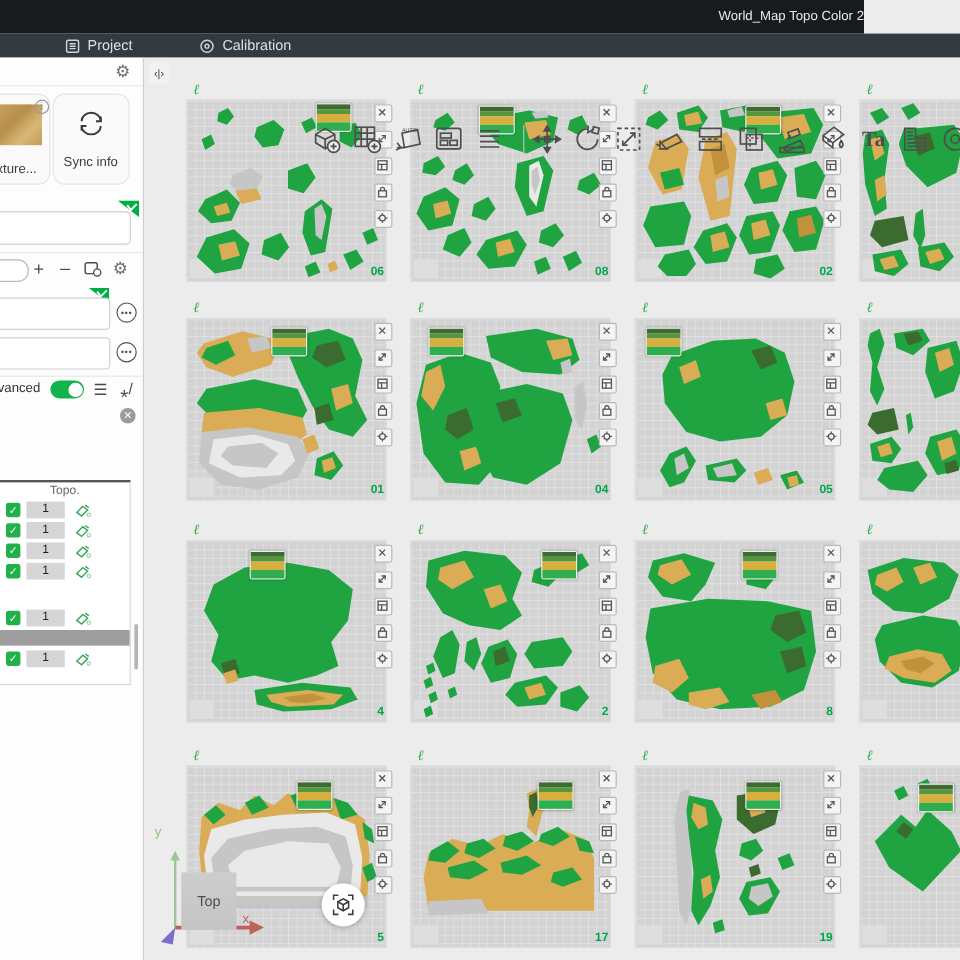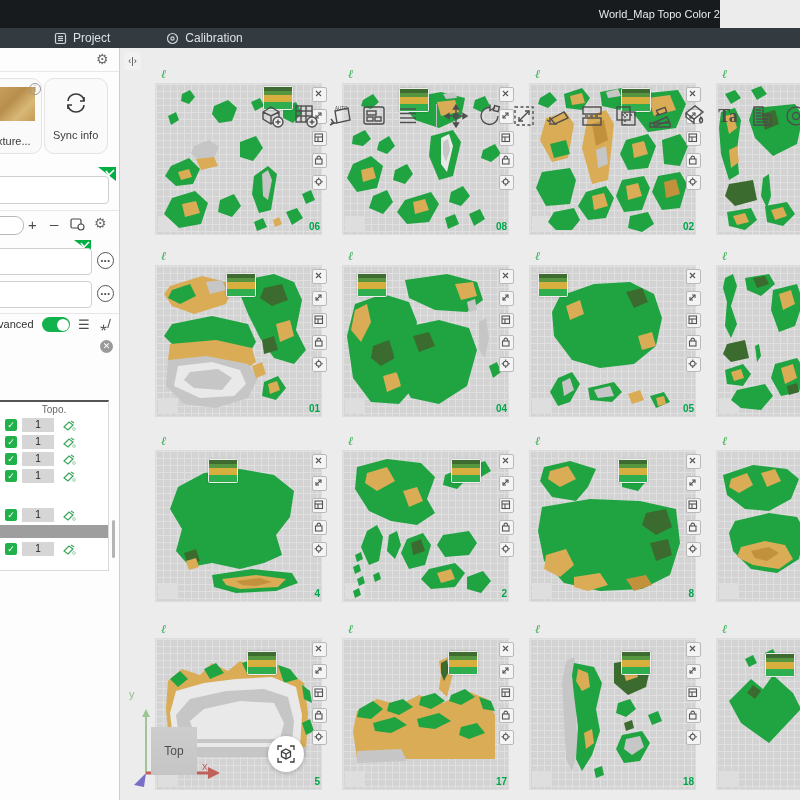--- a/index.html
+++ b/index.html
@@ -982,21 +982,21 @@
             <polygon points="54,94 62,90 64,104 56,110" fill="#d9ac55"></polygon>
             <polygon points="84,24 108,20 120,30 116,48 98,56 84,44" fill="#3c6b2f"></polygon>
             <polygon points="92,28 104,25 108,38 96,42" fill="#d9ac55"></polygon>
             <polygon points="88,64 100,60 106,70 96,78 86,74" fill="#1fa441"></polygon>
             <polygon points="94,84 102,81 104,89 96,92" fill="#3c6b2f"></polygon>
             <polygon points="92,96 112,92 120,104 110,122 94,124 86,110" fill="#1fa441"></polygon>
             <polygon points="96,100 110,97 114,108 102,116 94,110" fill="#c6c6c6"></polygon>
             <polygon points="118,76 128,72 132,82 122,86" fill="#1fa441"></polygon>
             <polygon points="64,130 72,127 74,136 66,139" fill="#1fa441"></polygon>
           </svg>
-          <div class="plate-num">18</div>
+          <div class="plate-num">19</div>
           <div class="flag" style="left: 91px; top: 12px;">
             <div style="height: 4px; background: rgb(62, 107, 47);"></div>
             <div style="height: 4px; background: rgb(87, 150, 64);"></div>
             <div style="height: 7px; background: rgb(214, 175, 62);"></div>
             <div style="height: 7px; background: rgb(46, 174, 78);"></div>
           </div>
           <div class="picon" style="left: 156px; top: 3px;">
             <svg width="11" height="11" viewBox="0 0 11 11">
               <line x1="3" y1="3" x2="8" y2="8"></line>
               <line x1="8" y1="3" x2="3" y2="8"></line>

